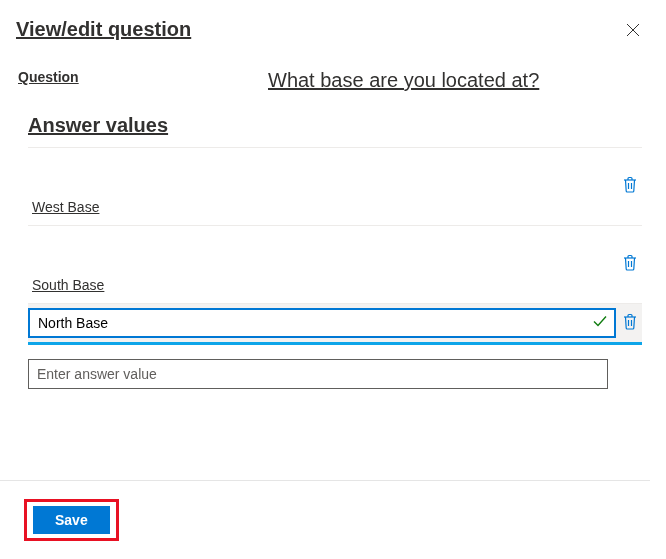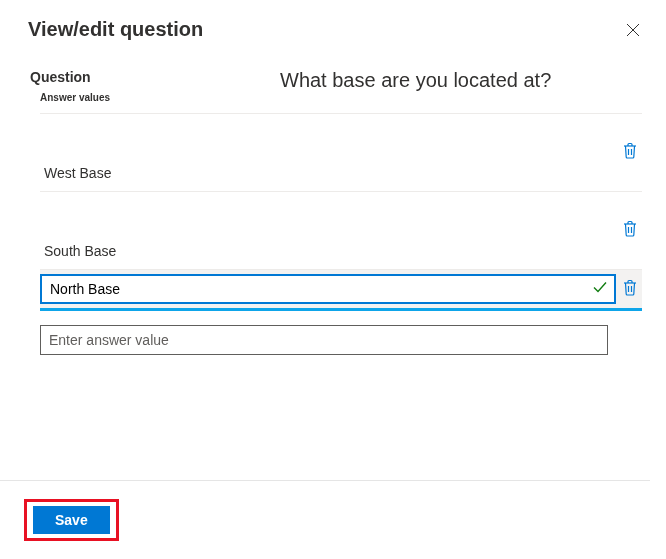--- a/index.html
+++ b/index.html
@@ -10,21 +10,22 @@
     body {
       font-family: "Segoe UI", -apple-system, sans-serif;
       font-size: 14px;
       color: #323130;
       width: 666px;
       height: 559px;
       position: relative;
       background: #fff;
     }
     .panel {
-      padding: 18px 24px 0 28px;
+      padding: 18px 24px 0 16px;
+      text-decoration: underline;
     }
     .header-row {
       display: flex;
       justify-content: space-between;
       align-items: flex-start;
       margin-bottom: 28px;
     }
     .title {
       font-size: 20px;
       font-weight: 600;
@@ -36,38 +37,39 @@
       height: 18px;
       display: flex;
       align-items: center;
       justify-content: center;
       color: #323130;
       margin-top: 4px;
     }
     .close-btn svg { width: 14px; height: 14px; }
     .question-row {
       display: flex;
+      margin-bottom: 22px;
       padding-left: 2px;
     }
     .question-label {
       font-weight: 600;
       font-size: 14px;
       width: 250px;
     }
     .question-text {
       font-size: 20px;
       color: #323130;
       text-align: right;
     }
     .answer-section {
       padding-left: 12px;
     }
     .answer-header {
       font-weight: 600;
-      font-size: 10px;
+      font-size: 20px;
       padding-bottom: 10px;
     }
     .answer-list {
       border-top: 1px solid #edebe9;
     }
     .answer-item {
       display: flex;
       align-items: center;
       justify-content: space-between;
       padding: 10px 4px 10px 4px;

